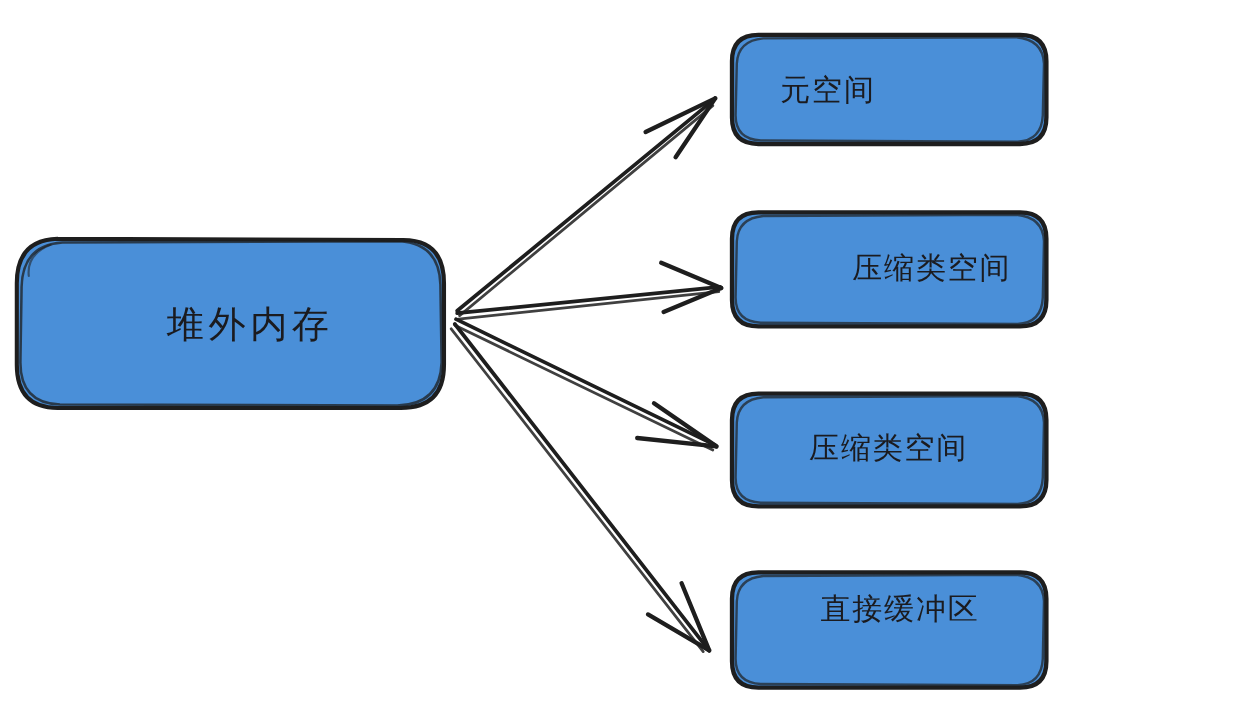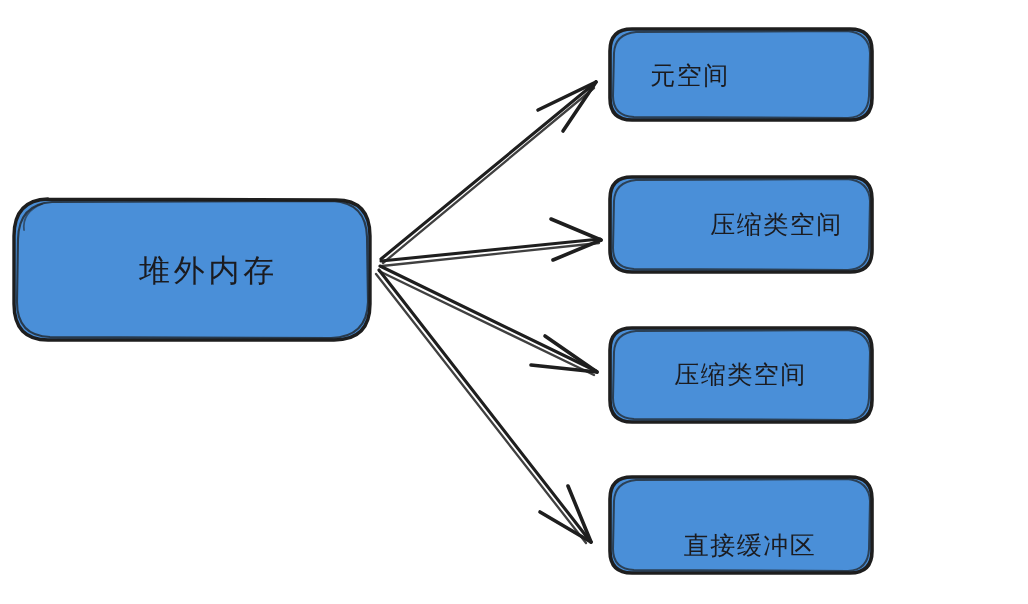--- a/index.html
+++ b/index.html
@@ -116,15 +116,15 @@
   </svg>
 
   <div class="node-label source" style="left:12px; top:198px; width:393px; height:144px;">堆外内存</div>
 
   <div class="node-label target" style="left:584px; top:28px; width:212px; height:94px;">元空间</div>
 
   <div class="node-label target" style="left:608px; top:176px; width:265px; height:96px;margin-left:36px;">压缩类空间</div>
 
   <div class="node-label target" style="left:608px; top:327px; width:265px; height:95px;">压缩类空间</div>
 
-  <div class="node-label target" style="left:608px; top:497px; width:284px; height:97px;">直接缓冲区</div>
+  <div class="node-label target" style="left:608px; top:460px; width:284px; height:97px;">直接缓冲区</div>
 
 </div>
 
 </body></html>

